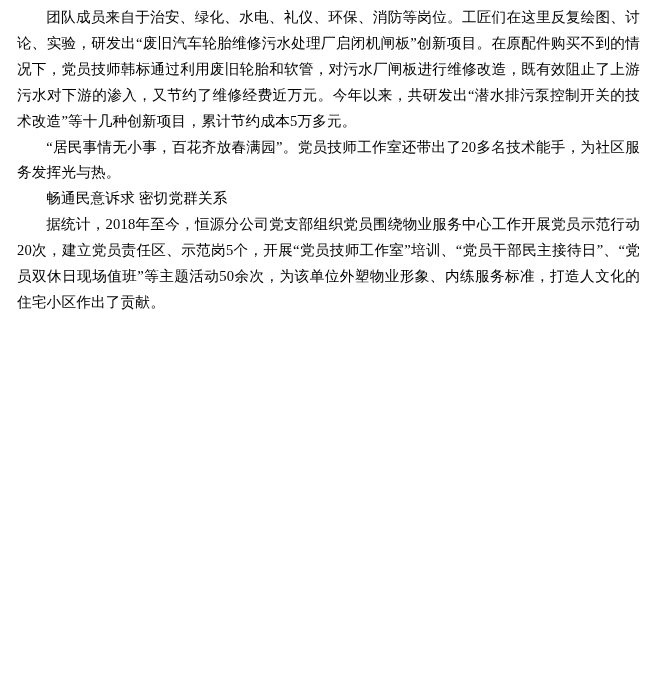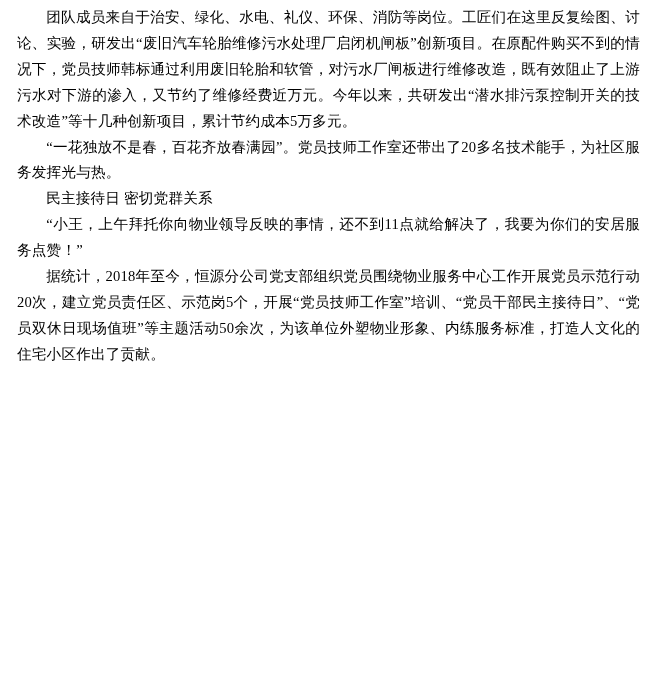--- a/index.html
+++ b/index.html
@@ -29,17 +29,16 @@
   }
   .document-page p.section-heading {
     font-weight: normal;
   }
 </style>
 </head>
 <body>
 
 <div class="document-page">
   <p>团队成员来自于治安、绿化、水电、礼仪、环保、消防等岗位。工匠们在这里反复绘图、讨论、实验，研发出“废旧汽车轮胎维修污水处理厂启闭机闸板”创新项目。在原配件购买不到的情况下，党员技师韩标通过利用废旧轮胎和软管，对污水厂闸板进行维修改造，既有效阻止了上游污水对下游的渗入，又节约了维修经费近万元。今年以来，共研发出“潜水排污泵控制开关的技术改造”等十几种创新项目，累计节约成本5万多元。</p>
-  <p>“一花独放不是春，百花齐放春满园”。党员技师工作室还带出了20多名技术能手，为社区服务发挥光与热。</p>
-  <p class="section-heading">民主接待日 密切党群关系</p>
-  <p>“小王，上午拜托你向物业领导反映的事情，还不到11点就给解决了，我要为你们的安居服务点赞！”</p>
+  <p>“居民事情无小事，百花齐放春满园”。党员技师工作室还带出了20多名技术能手，为社区服务发挥光与热。</p>
+  <p class="section-heading">畅通民意诉求 密切党群关系</p>
   <p>据统计，2018年至今，恒源分公司党支部组织党员围绕物业服务中心工作开展党员示范行动20次，建立党员责任区、示范岗5个，开展“党员技师工作室”培训、“党员干部民主接待日”、“党员双休日现场值班”等主题活动50余次，为该单位外塑物业形象、内练服务标准，打造人文化的住宅小区作出了贡献。</p>
 </div>
 
 </body></html>

